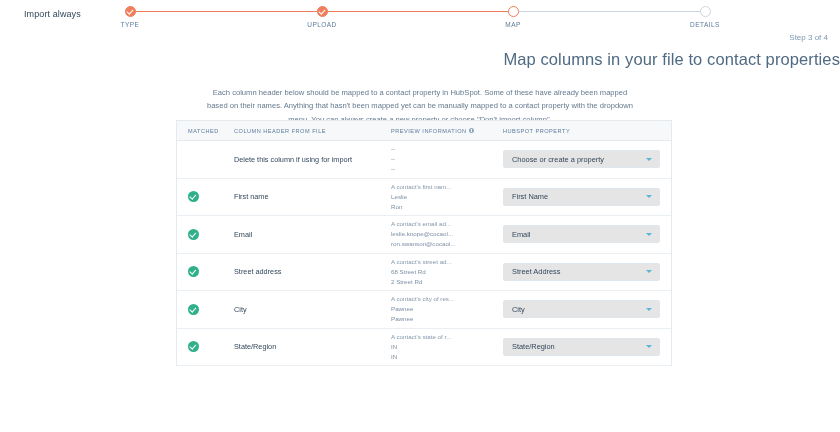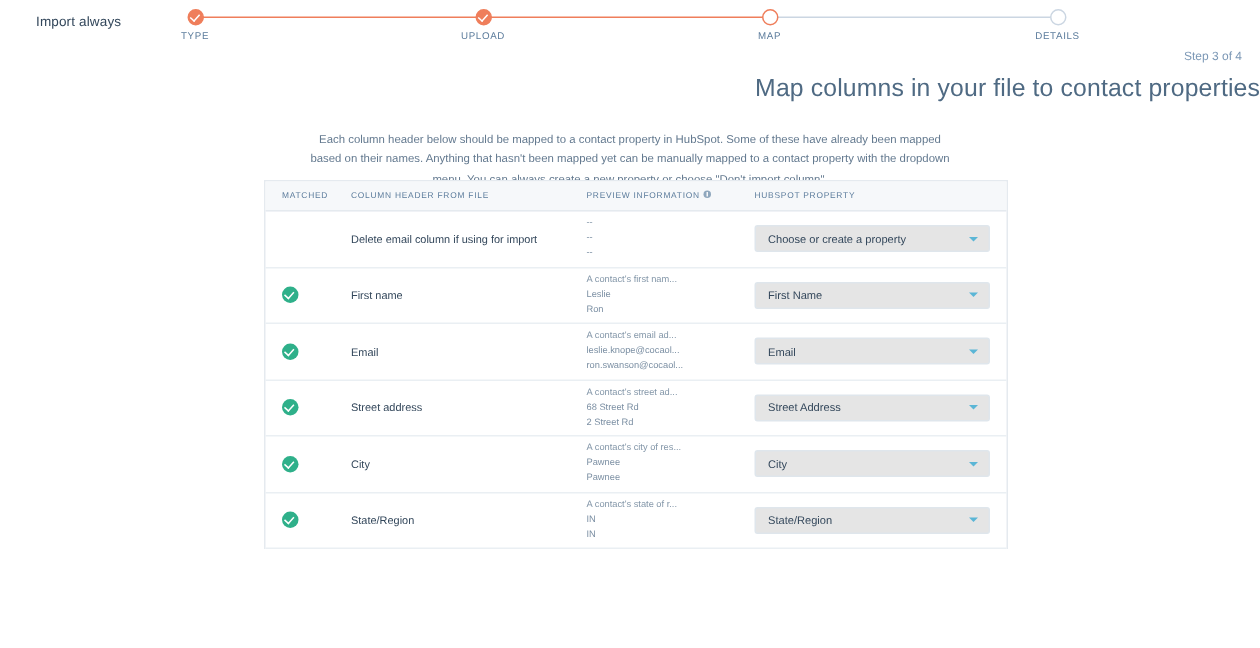--- a/index.html
+++ b/index.html
@@ -235,21 +235,21 @@
 <div class="table-wrap">
   <div class="t-head" id="table-head">
       <div class="cell c-matched">MATCHED</div>
       <div class="cell c-header">COLUMN HEADER FROM FILE</div>
       <div class="cell c-preview">PREVIEW INFORMATION<span class="info-icon"></span></div>
       <div class="cell c-prop">HUBSPOT PROPERTY</div>
     </div>
   <div id="table-body">
       <div class="row">
         <div class="c-matched"></div>
-        <div class="c-header col-name">Delete email column if using for import</div>
+        <div class="c-header col-name">Delete this column if using for import</div>
         <div class="c-preview preview">
           <div class="first">--</div>
           <div>--</div>
           <div>--</div>
         </div>
         <div class="c-prop">
           <div class="select">
             <span>Choose or create a property</span>
             <span class="chev"></span>
           </div>

